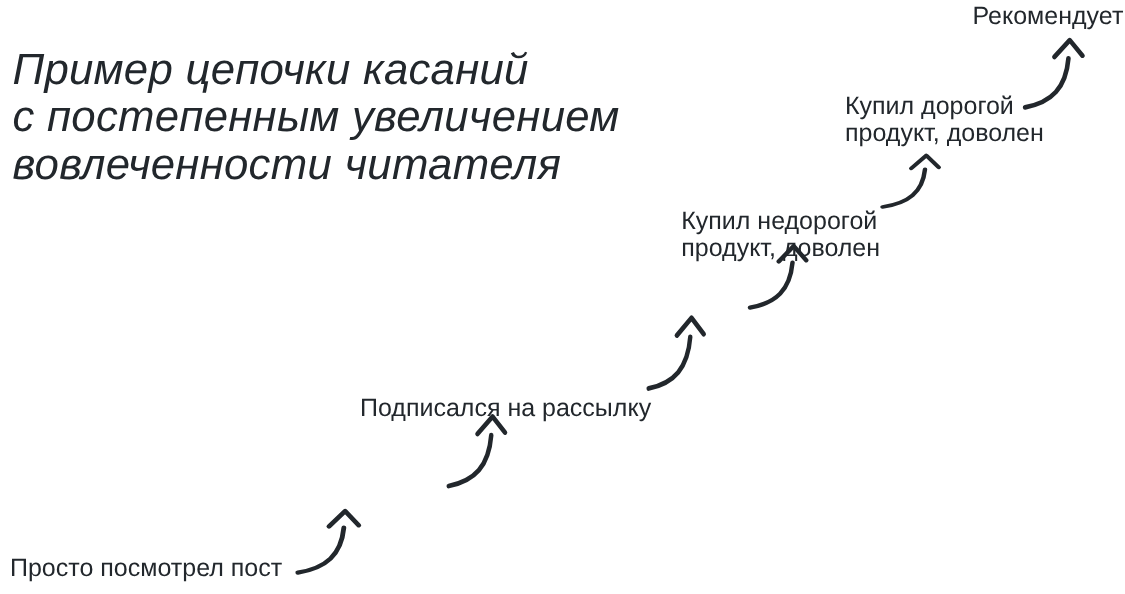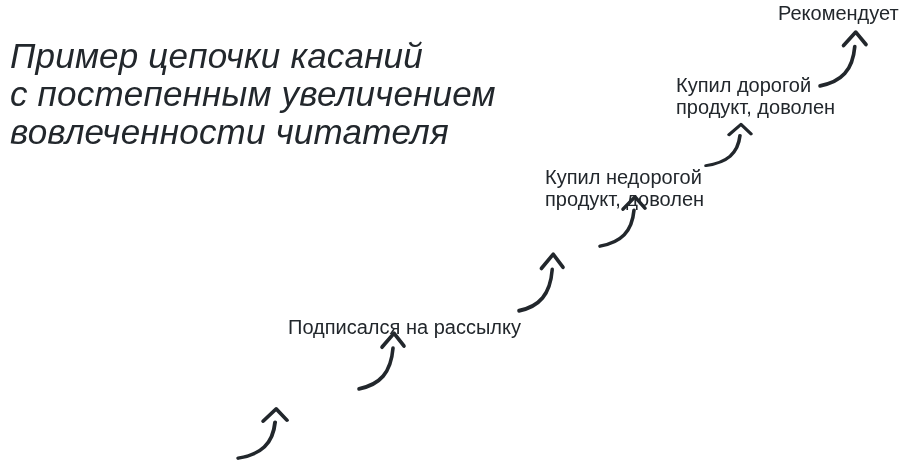--- a/index.html
+++ b/index.html
@@ -62,20 +62,21 @@
 </style>
 </head>
 <body>
 
 <div class="canvas">
 
   <div class="title">Пример цепочки касаний
 с постепенным увеличением
 вовлеченности читателя</div>
 
+  <div class="step-label s1">Просто посмотрел пост</div>
   <div class="step-label s3">Подписался на рассылку</div>
   <div class="step-label s5">Купил недорогой
 продукт, доволен</div>
   <div class="step-label s6">Купил дорогой
 продукт, доволен</div>
   <div class="step-label s7">Рекомендует</div>
 
   <svg class="arrow a1" viewBox="0 0 48 58" preserveAspectRatio="none" aria-hidden="true">
     <path d="M 3 55 C 24 51 35 40 37 17"></path>
     <path d="M 26 16 L 38 3 L 48 15"></path>

